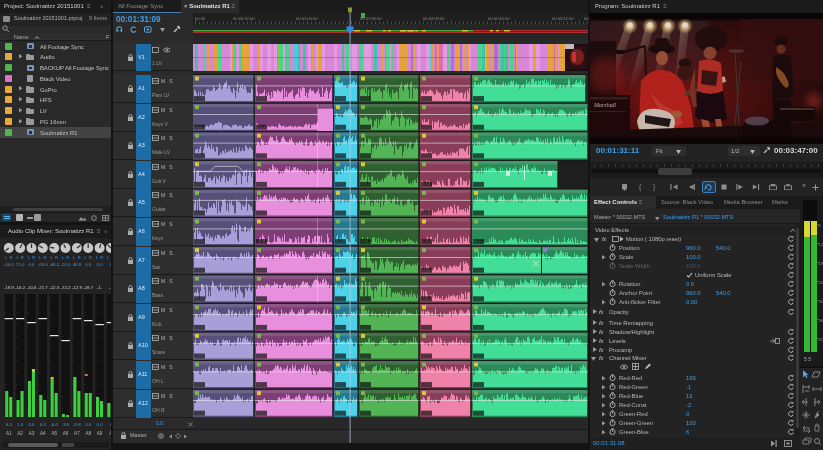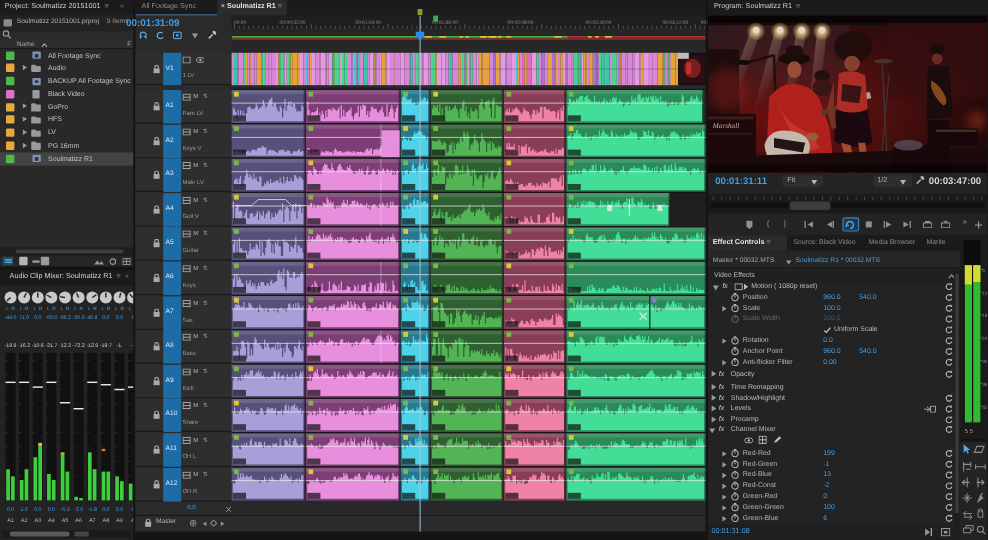--- a/index.html
+++ b/index.html
@@ -316,21 +316,21 @@
     <rect x="8" y="205" width="50" height="4" rx="2" fill="#5a5a5a"></rect>
     <rect x="62" y="205" width="12" height="4" rx="1" fill="#454545"></rect>
   </svg>
 <div class="abs" style="left:113px;top:0;width:475px;height:450px;background:#262626"></div>
 <div class="abs" style="left:113px;top:0;width:475px;height:13px;background:#1b1b1b"></div>
 <div class="abs" style="left:118px;top:3px;font-size:6px;color:#8f8f8f;white-space:nowrap">All Footage Sync</div>
 <div class="abs" style="left:113px;top:11.5px;width:68px;height:1.5px;background:#4a7fb5"></div>
 <div class="abs" style="left:181px;top:0;width:58px;height:13px;background:#2b2b2b"></div>
 <div class="abs" style="left:184px;top:3px;font-size:6px;color:#e2e2e2;white-space:nowrap">× <b>Soulmatizz R1</b> <span style="color:#888">≡</span></div>
 <div class="abs" style="left:113px;top:13px;width:80px;height:431px;background:#2a2a2a"></div>
-<div class="abs" style="left:105px;top:14.5px;font-size:8.2px;color:#3f9fea;font-weight:bold">00:01:31:09</div>
+<div class="abs" style="left:116px;top:14.5px;font-size:8.2px;color:#3f9fea;font-weight:bold">00:01:31:09</div>
 <svg class="abs" style="left:116px;top:26px" width="7" height="7" viewBox="0 0 7 7">
     <path d="M1,6 V3 a2.3,2.3 0 0 1 4.6,0 V6 M1,4.5 h1.6 M4,4.5 h1.6" stroke="#5aa8dc" stroke-width="1.1" fill="none"></path>
   </svg>
 <svg class="abs" style="left:130px;top:26px" width="7" height="7" viewBox="0 0 7 7">
     <path d="M5.5,1.8 a2.6,2.6 0 1 0 0.4,3" stroke="#5aa8dc" stroke-width="1.1" fill="none"></path>
   </svg>
 <svg class="abs" style="left:144px;top:26px" width="8" height="7" viewBox="0 0 8 7">
     <rect x="0.5" y="0.8" width="6.5" height="5.4" rx="1" fill="none" stroke="#5aa8dc" stroke-width="1"></rect>
     <rect x="2.6" y="2.6" width="2.3" height="1.8" fill="#5aa8dc"></rect>
   </svg>

